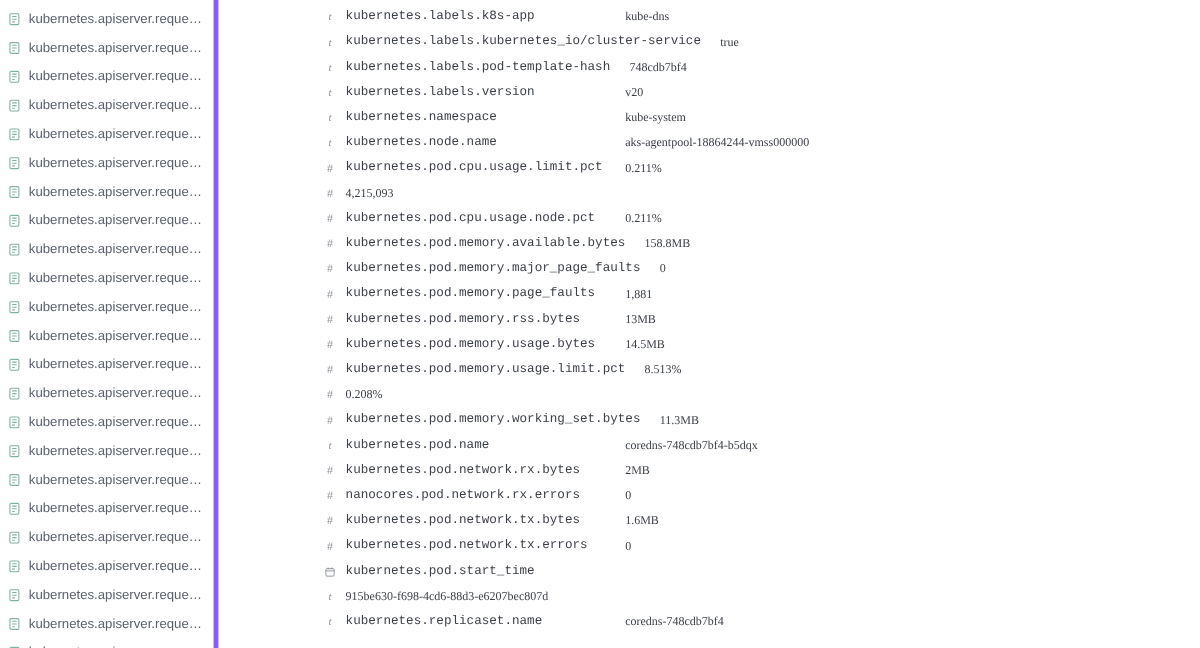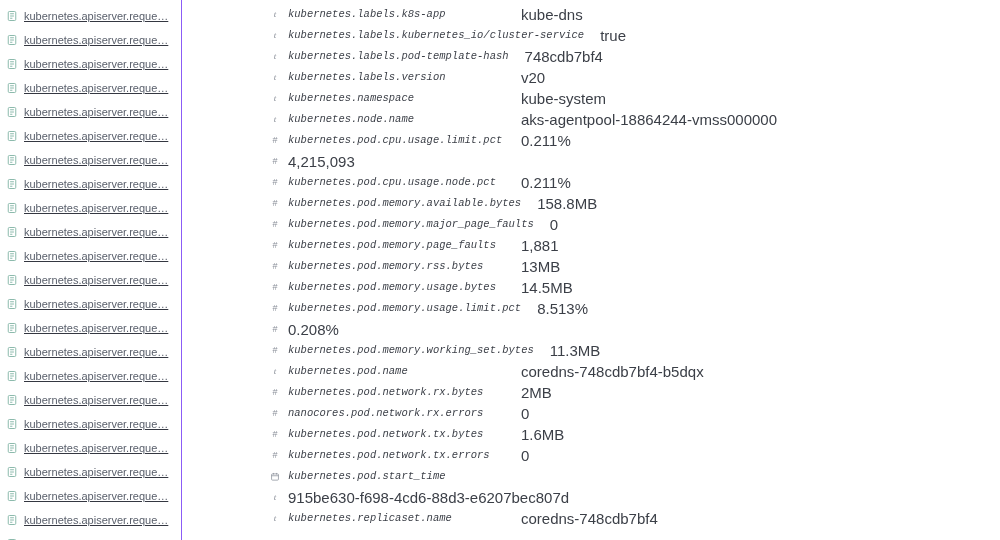--- a/index.html
+++ b/index.html
@@ -1,29 +1,29 @@
 <!DOCTYPE html>
 <html><head>
 <meta charset="utf-8">
 <style>
   * { box-sizing: border-box; margin: 0; padding: 0; }
   html, body { width: 1000px; height: 540px; overflow: hidden; font-family: -apple-system, BlinkMacSystemFont, "Segoe UI", Helvetica, Arial, sans-serif; background: #fff; color: #343741; }
   .layout { display: flex; width: 100%; height: 100%; }
-  .sidebar { width: 182px; flex: 0 0 182px; border-right: 1px solid #8b5cf6; background: #fff; overflow: hidden; padding: 4px 0 0 0; text-decoration: underline; }
+  .sidebar { width: 182px; flex: 0 0 182px; border-right: 4px solid #8b5cf6; background: #fff; overflow: hidden; padding: 4px 0 0 0; }
   .sidebar-item { display: flex; align-items: center; gap: 6px; padding: 4px 8px 4px 6px; font-size: 11px; color: #5a606c; line-height: 16px; height: 24px; cursor: pointer; }
   .sidebar-item .icon { width: 12px; height: 12px; display: inline-flex; align-items: center; justify-content: center; color: #7fb2a3; flex-shrink: 0; }
   .sidebar-item .label { overflow: hidden; text-overflow: ellipsis; white-space: nowrap; flex: 1; }
   .gutter { width: 88px; flex: 0 0 88px; }
   .main { flex: 1; overflow: hidden; padding-top: 4px; }
   .field-row { display: flex; align-items: center; gap: 8px; padding: 3px 0; line-height: 15px; min-height: 21px; }
   .type-icon { width: 10px; display: inline-flex; justify-content: center; font-size: 9px; color: #8a8f99; font-style: italic; font-family: Georgia, serif; }
   .type-icon.sym { font-style: normal; font-family: -apple-system, sans-serif; }
   .type-icon.date { font-style: normal; }
-  .fname { font-family: SFMono-Regular, Consolas, "Liberation Mono", Menlo, monospace; font-size: 10.5px; color: #3b3f47; min-width: 225px; padding-right: 8px; font-style: italic; }
-  .fval { font-family: Liberation Sans, sans-serif; font-size: 15px; color: #3b3f47; }
+  .fname { font-family: SFMono-Regular, Consolas, "Liberation Mono", Menlo, monospace; font-size: 10.5px; color: #3b3f47; min-width: 225px; padding-right: 8px; }
+  .fval { font-family: Liberation Serif, serif; font-size: 10px; color: #3b3f47; }
   svg { vertical-align: middle; }
 </style>
 </head>
 <body>
 
 <div class="layout">
 
   <div class="sidebar" id="sidebar">
       <div class="sidebar-item">
     <span class="icon">

